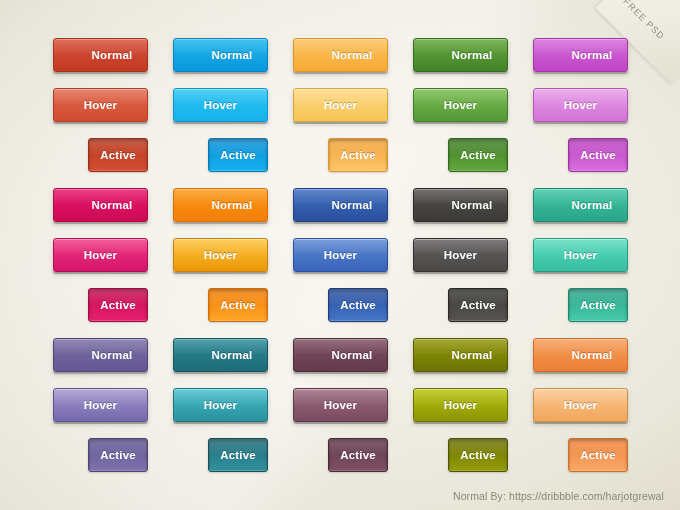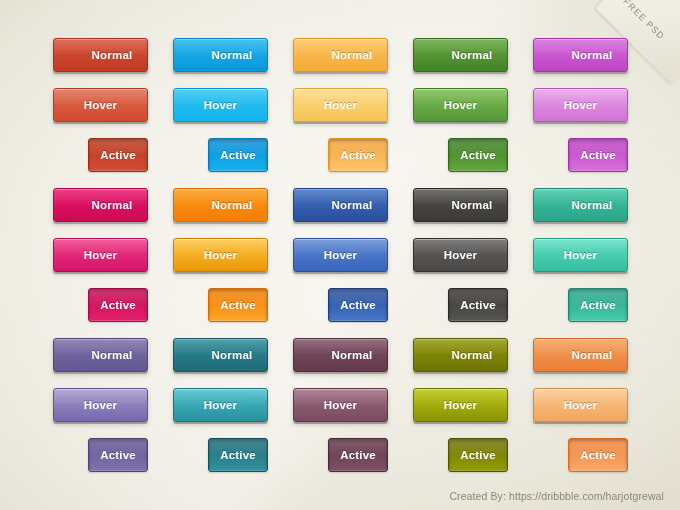--- a/index.html
+++ b/index.html
@@ -314,15 +314,15 @@
         </div>
         <div class="btn active" style="background: linear-gradient(rgb(109, 115, 5) 0%, rgb(149, 156, 8) 100%); border: 1px solid rgb(79, 84, 3);">
           <span class="lbl">Active</span>
         </div>
         <div class="btn active" style="background: linear-gradient(rgb(237, 131, 58) 0%, rgb(249, 169, 104) 100%); border: 1px solid rgb(210, 109, 34);">
           <span class="lbl">Active</span>
         </div>
       </div>
     </div>
 
-  <div id="footer">Created By: https://dribbble.com/harjotgrewal</div>
+  <div id="footer">Normal By: https://dribbble.com/harjotgrewal</div>
 
 </div>
 
 </body></html>

